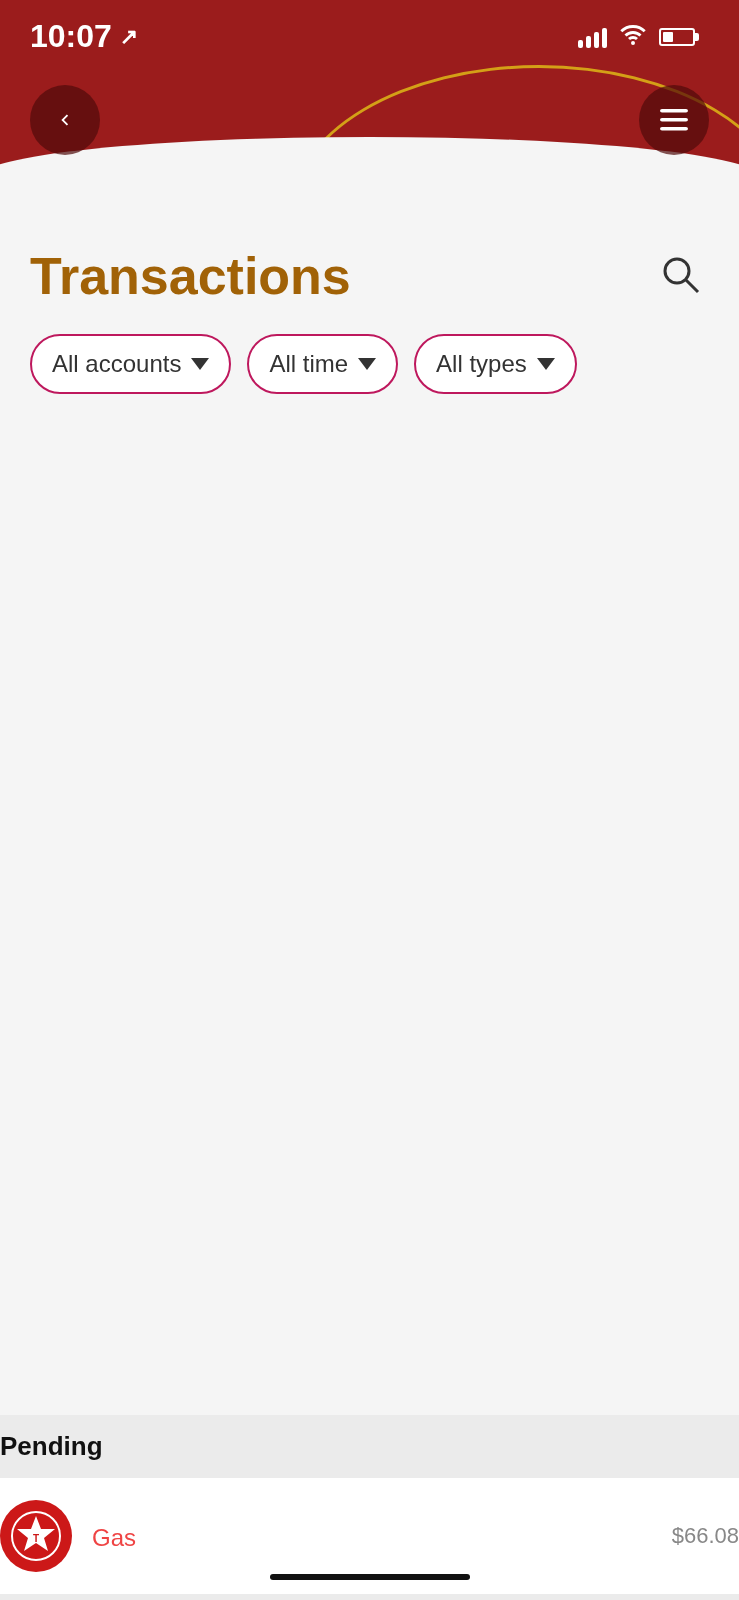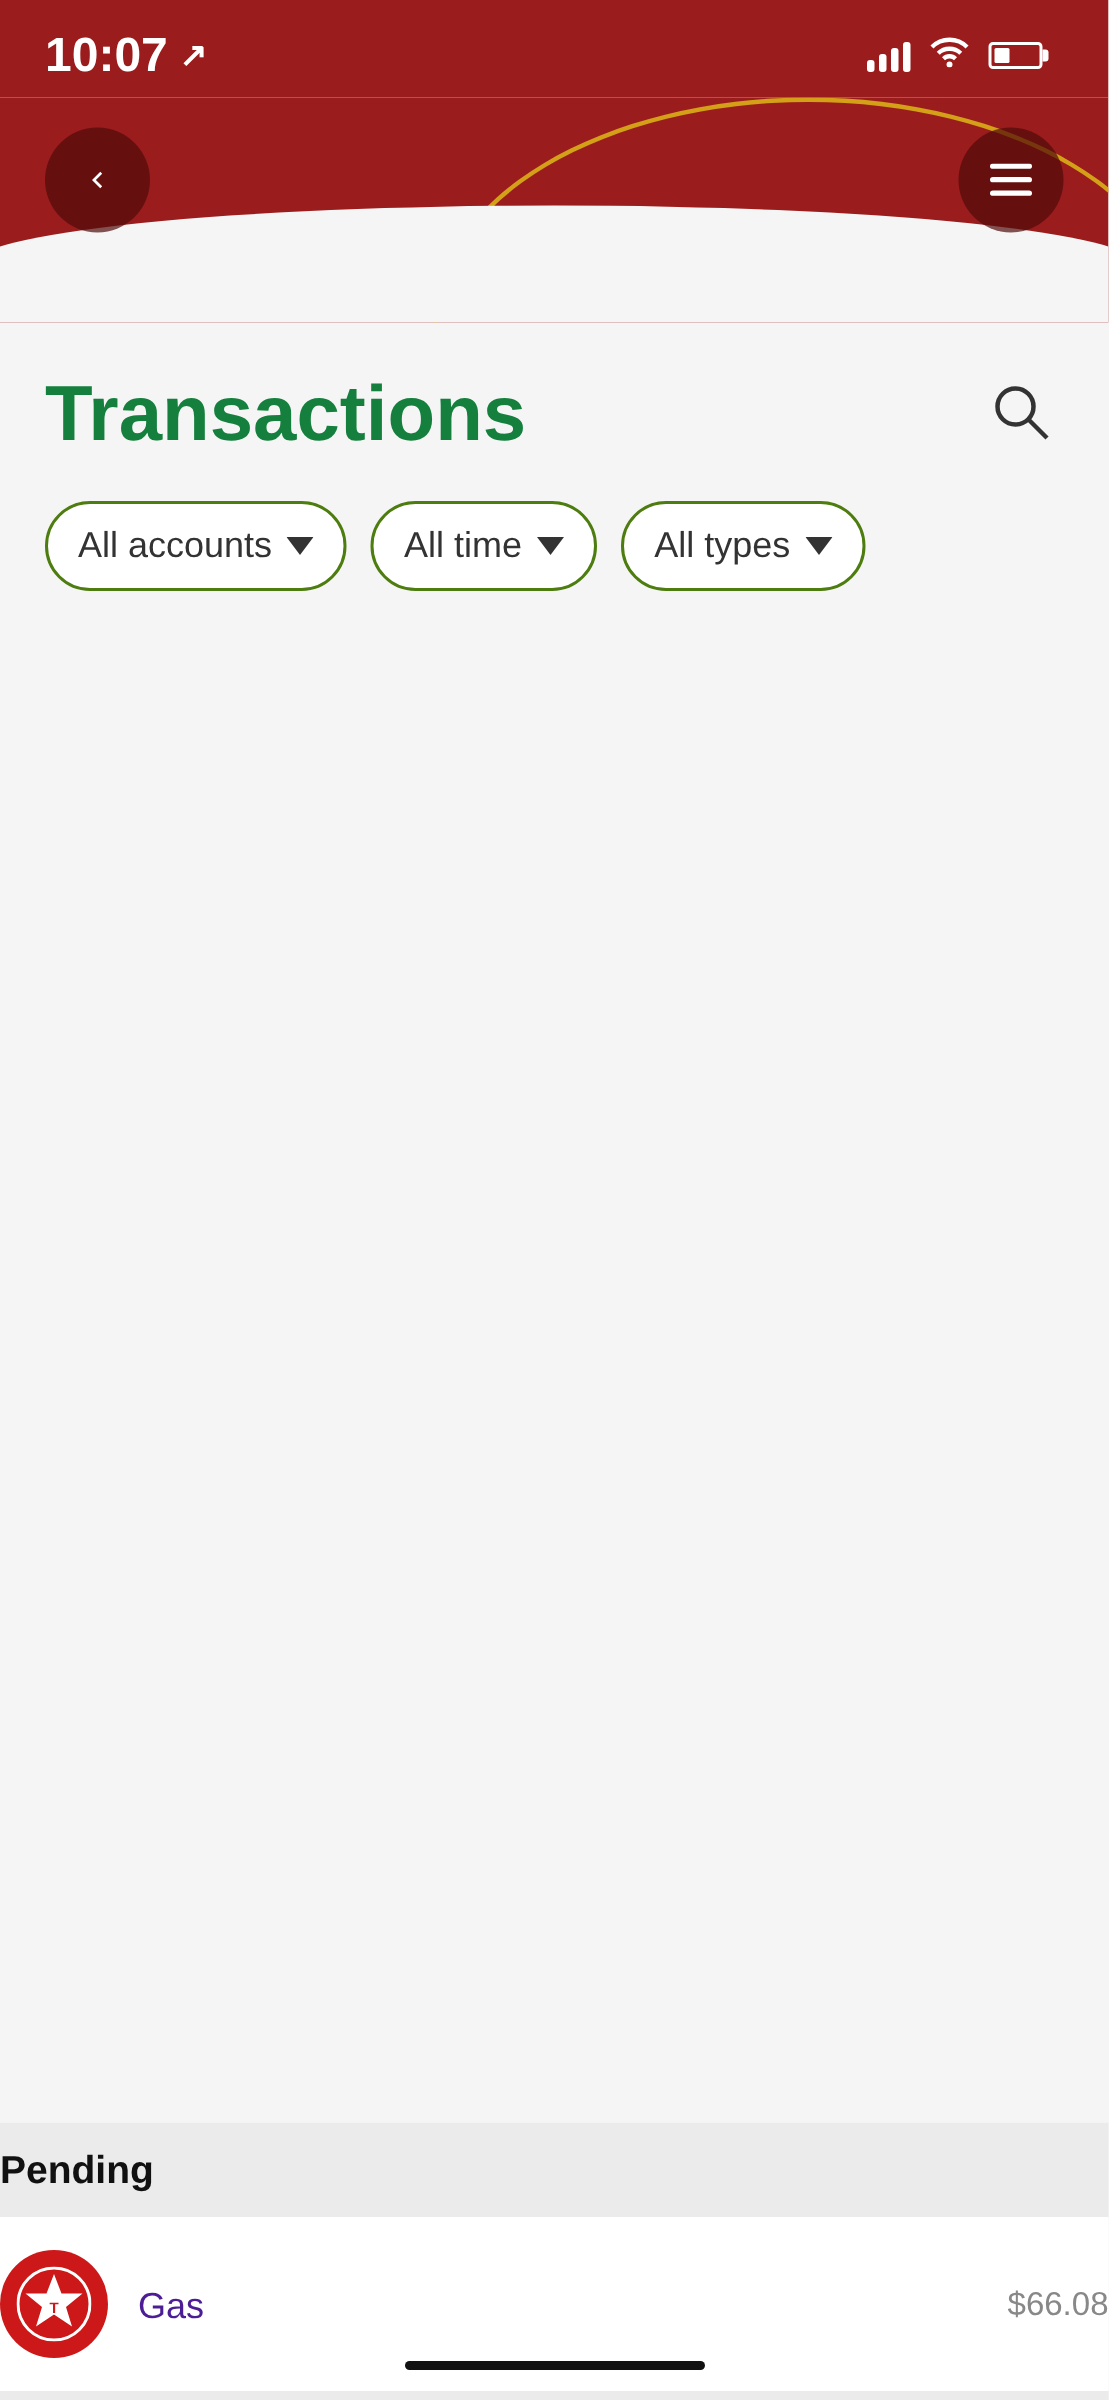--- a/index.html
+++ b/index.html
@@ -134,37 +134,37 @@
     
     .title-row {
       display: flex;
       justify-content: space-between;
       align-items: center;
       margin-bottom: 28px;
     }
     .page-title {
       font-size: 52px;
       font-weight: 800;
-      color: #15803d;
+      color: #a16207;
     }
     .search-btn {
       background: none;
       border: none;
       cursor: pointer;
       padding: 8px;
     }
 
     
     .filter-row {
       display: flex;
       gap: 16px;
       margin-bottom: 32px;
     }
     .filter-btn {
-      border: 2px solid #4d7c0f;
+      border: 2px solid #be185d;
       background: white;
       border-radius: 30px;
       padding: 14px 20px;
       font-size: 24px;
       color: #333;
       display: flex;
       align-items: center;
       gap: 10px;
       cursor: pointer;
       white-space: nowrap;
@@ -214,21 +214,21 @@
       font-size: 30px;
       font-weight: 700;
       color: #111;
     }
     .tx-name.pending {
       color: #888;
       font-weight: 500;
     }
     .tx-category {
       font-size: 24px;
-      color: #4c1d95;
+      color: #ef4444;
       margin-top: 4px;
     }
     .tx-amount {
       font-size: 22px;
       font-weight: 700;
       color: #111;
     }
     .tx-amount.pending {
       color: #888;
       font-weight: 500;

